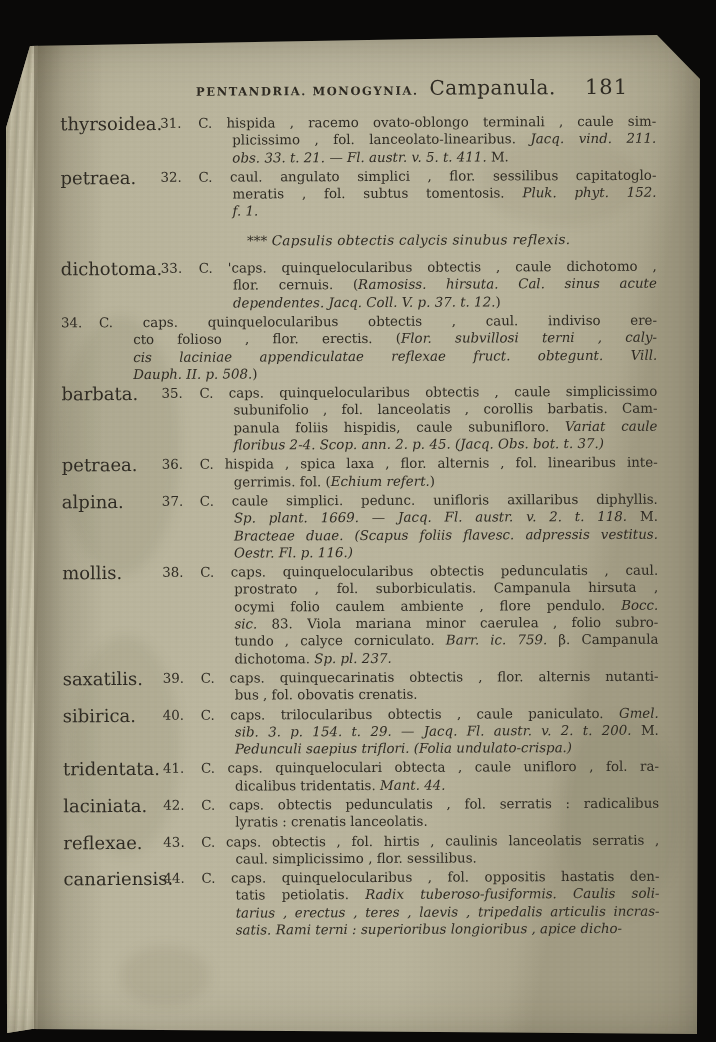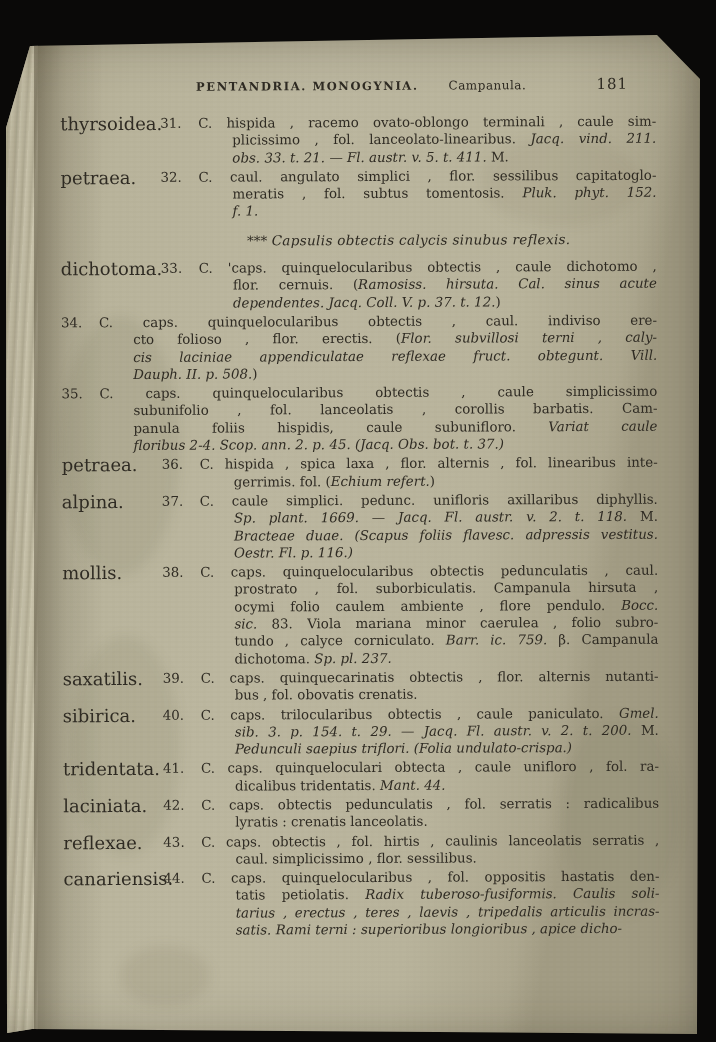--- a/index.html
+++ b/index.html
@@ -25,22 +25,22 @@
   .b1{left:60px;top:300px;width:120px;height:260px;background:rgba(86,92,60,.10);}
   .b2{left:70px;top:620px;width:110px;height:220px;background:rgba(86,92,60,.09);}
   .b3{left:480px;top:120px;width:160px;height:90px;background:rgba(96,88,60,.08);}
   .b4{left:120px;top:930px;width:90px;height:60px;background:rgba(96,88,60,.10);}
   .b5{left:560px;top:700px;width:120px;height:200px;background:rgba(86,92,60,.07);}
   
   .content{position:absolute;left:0;top:0;width:716px;height:1042px;color:#2f2b23;
            transform:rotate(-0.25deg);}
   .hdr{position:absolute;left:198px;top:60px;width:432px;display:flex;align-items:baseline;}
   .hdr .sect{font-size:11.5px;font-weight:bold;letter-spacing:1.6px;}
-  .hdr .genus{font-size:12px;margin-left:30px;letter-spacing:.5px;}
-  .hdr .pgno{font-size:15px;margin-left:auto;letter-spacing:1px;}
+  .hdr .genus{font-size:20px;margin-left:11px;letter-spacing:.5px;}
+  .hdr .pgno{font-size:21px;margin-left:auto;letter-spacing:1px;}
   .text-block{position:absolute;left:62px;top:96px;width:596px;font-size:13.4px;line-height:17.3px;}
   .entry{display:flex;margin-top:2px;}
   .mname{width:100px;flex:0 0 100px;font-size:18px;padding-top:0;}
   .ebody{flex:1;}
   .line{text-align:justify;text-align-last:justify;}
   .line.cont{margin-left:72px;}
   .line.last{text-align-last:left;}
   .num{display:inline-block;min-width:38px;}
   .it{font-style:italic;}
   .sec-head{margin:12px 0 10px 100px;text-align:center;font-size:13.6px;}
@@ -101,20 +101,21 @@
             </div>
             <div class="entry">
               <div class="ebody">
                 <div class="line"><span class="num">34.</span><span>C. caps. quinquelocularibus obtectis , caul. indiviso ere-</span></div>
                 <div class="line cont"><span>cto folioso , flor. erectis. (</span><span class="it">Flor. subvillosi terni , caly-</span></div>
                 <div class="line cont"><span class="it">cis laciniae appendiculatae reflexae fruct. obtegunt. Vill.</span></div>
                 <div class="line cont last"><span class="it">Dauph. II. p. 508.</span><span>)</span></div>
               </div>
             </div>
             <div class="entry">
+              <div class="mname">barbata.</div>
               <div class="ebody">
                 <div class="line"><span class="num">35.</span><span>C. caps. quinquelocularibus obtectis , caule simplicissimo</span></div>
                 <div class="line cont"><span>subunifolio , fol. lanceolatis , corollis barbatis. Cam-</span></div>
                 <div class="line cont"><span>panula foliis hispidis, caule subunifloro. </span><span class="it">Variat caule</span></div>
                 <div class="line cont last"><span class="it">floribus 2-4. Scop. ann. 2. p. 45. (Jacq. Obs. bot. t. 37.)</span></div>
               </div>
             </div>
             <div class="entry">
               <div class="mname">petraea.</div>
               <div class="ebody">

